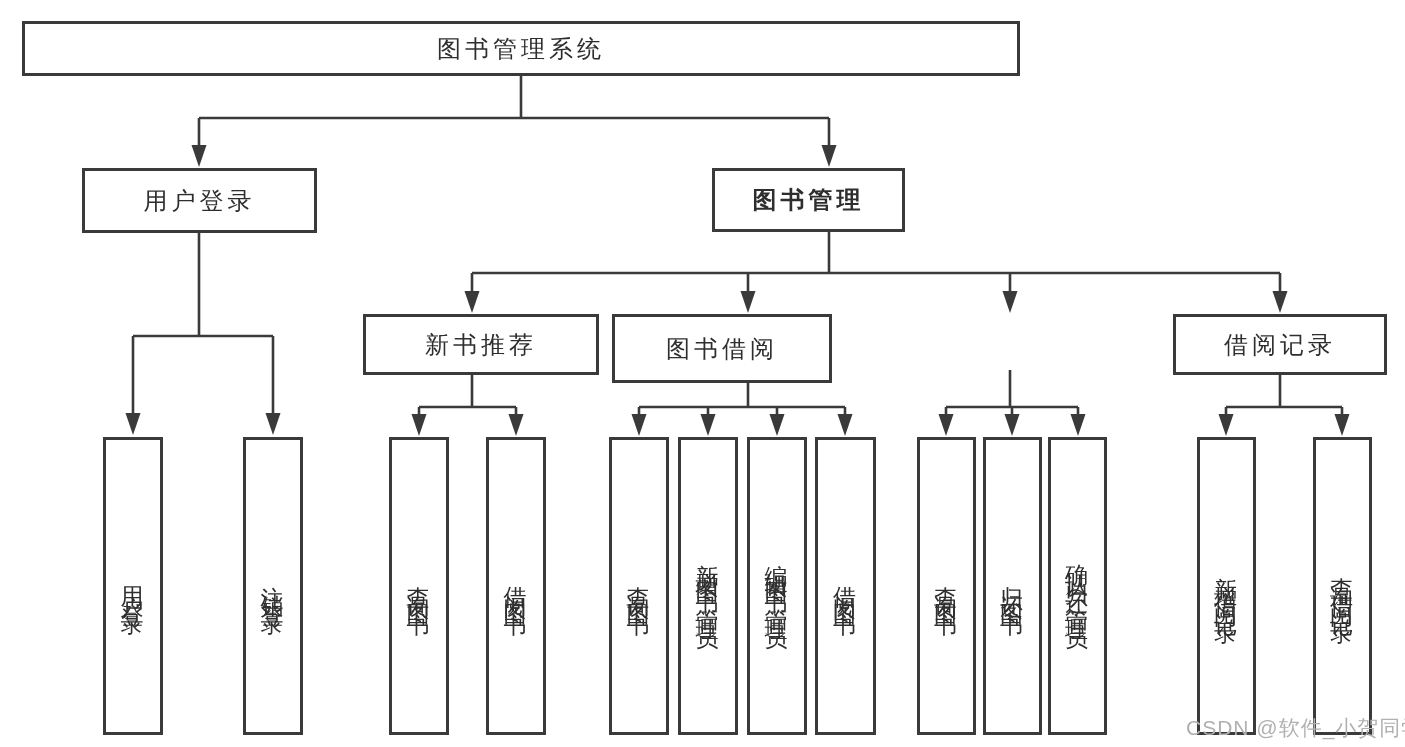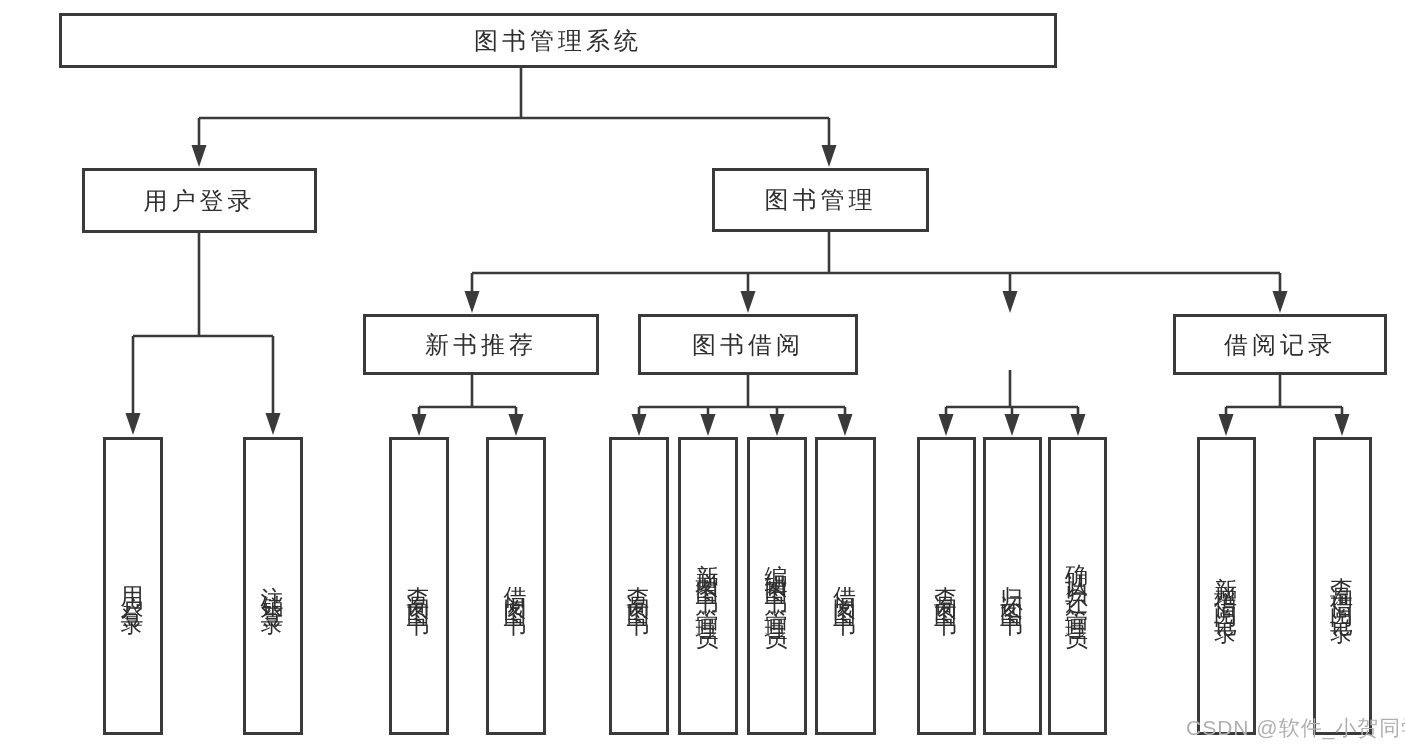--- a/index.html
+++ b/index.html
@@ -44,25 +44,25 @@
     height: 298px;
     display: flex;
     align-items: center;
     justify-content: center;
     writing-mode: vertical-rl;
     font-size: 23px;
     letter-spacing: 9px;
     color: #2e2e2e;
   }
   
-  #n-root  { left: 22px;  top: 13px;  width: 998px; height: 55px; margin-left: 37px; }
+  #n-root  { left: 22px;  top: 21px;  width: 998px; height: 55px; }
   #n-login { left: 82px;  top: 168px; width: 235px; height: 65px; }
-  #n-mgmt  { left: 712px; top: 168px; width: 217px; height: 64px; }
+  #n-mgmt  { left: 712px; top: 168px; width: 193px; height: 64px; font-weight: bold; }
   #n-rec   { left: 363px; top: 314px; width: 236px; height: 61px; }
-  #n-bor   { left: 638px; top: 314px; width: 220px; height: 61px; }
+  #n-bor   { left: 612px; top: 314px; width: 220px; height: 69px; }
   #n-cur   { left: 903px; top: 314px; width: 215px; height: 61px; }
   #n-log   { left: 1173px;top: 314px; width: 214px; height: 61px; }
   
   #n-a1 { left: 103px; }
   #n-a2 { left: 243px; }
   #n-b1 { left: 389px; }
   #n-b2 { left: 486px; }
   #n-c1 { left: 609px; }
   #n-c2 { left: 678px; }
   #n-c3 { left: 747px; }

